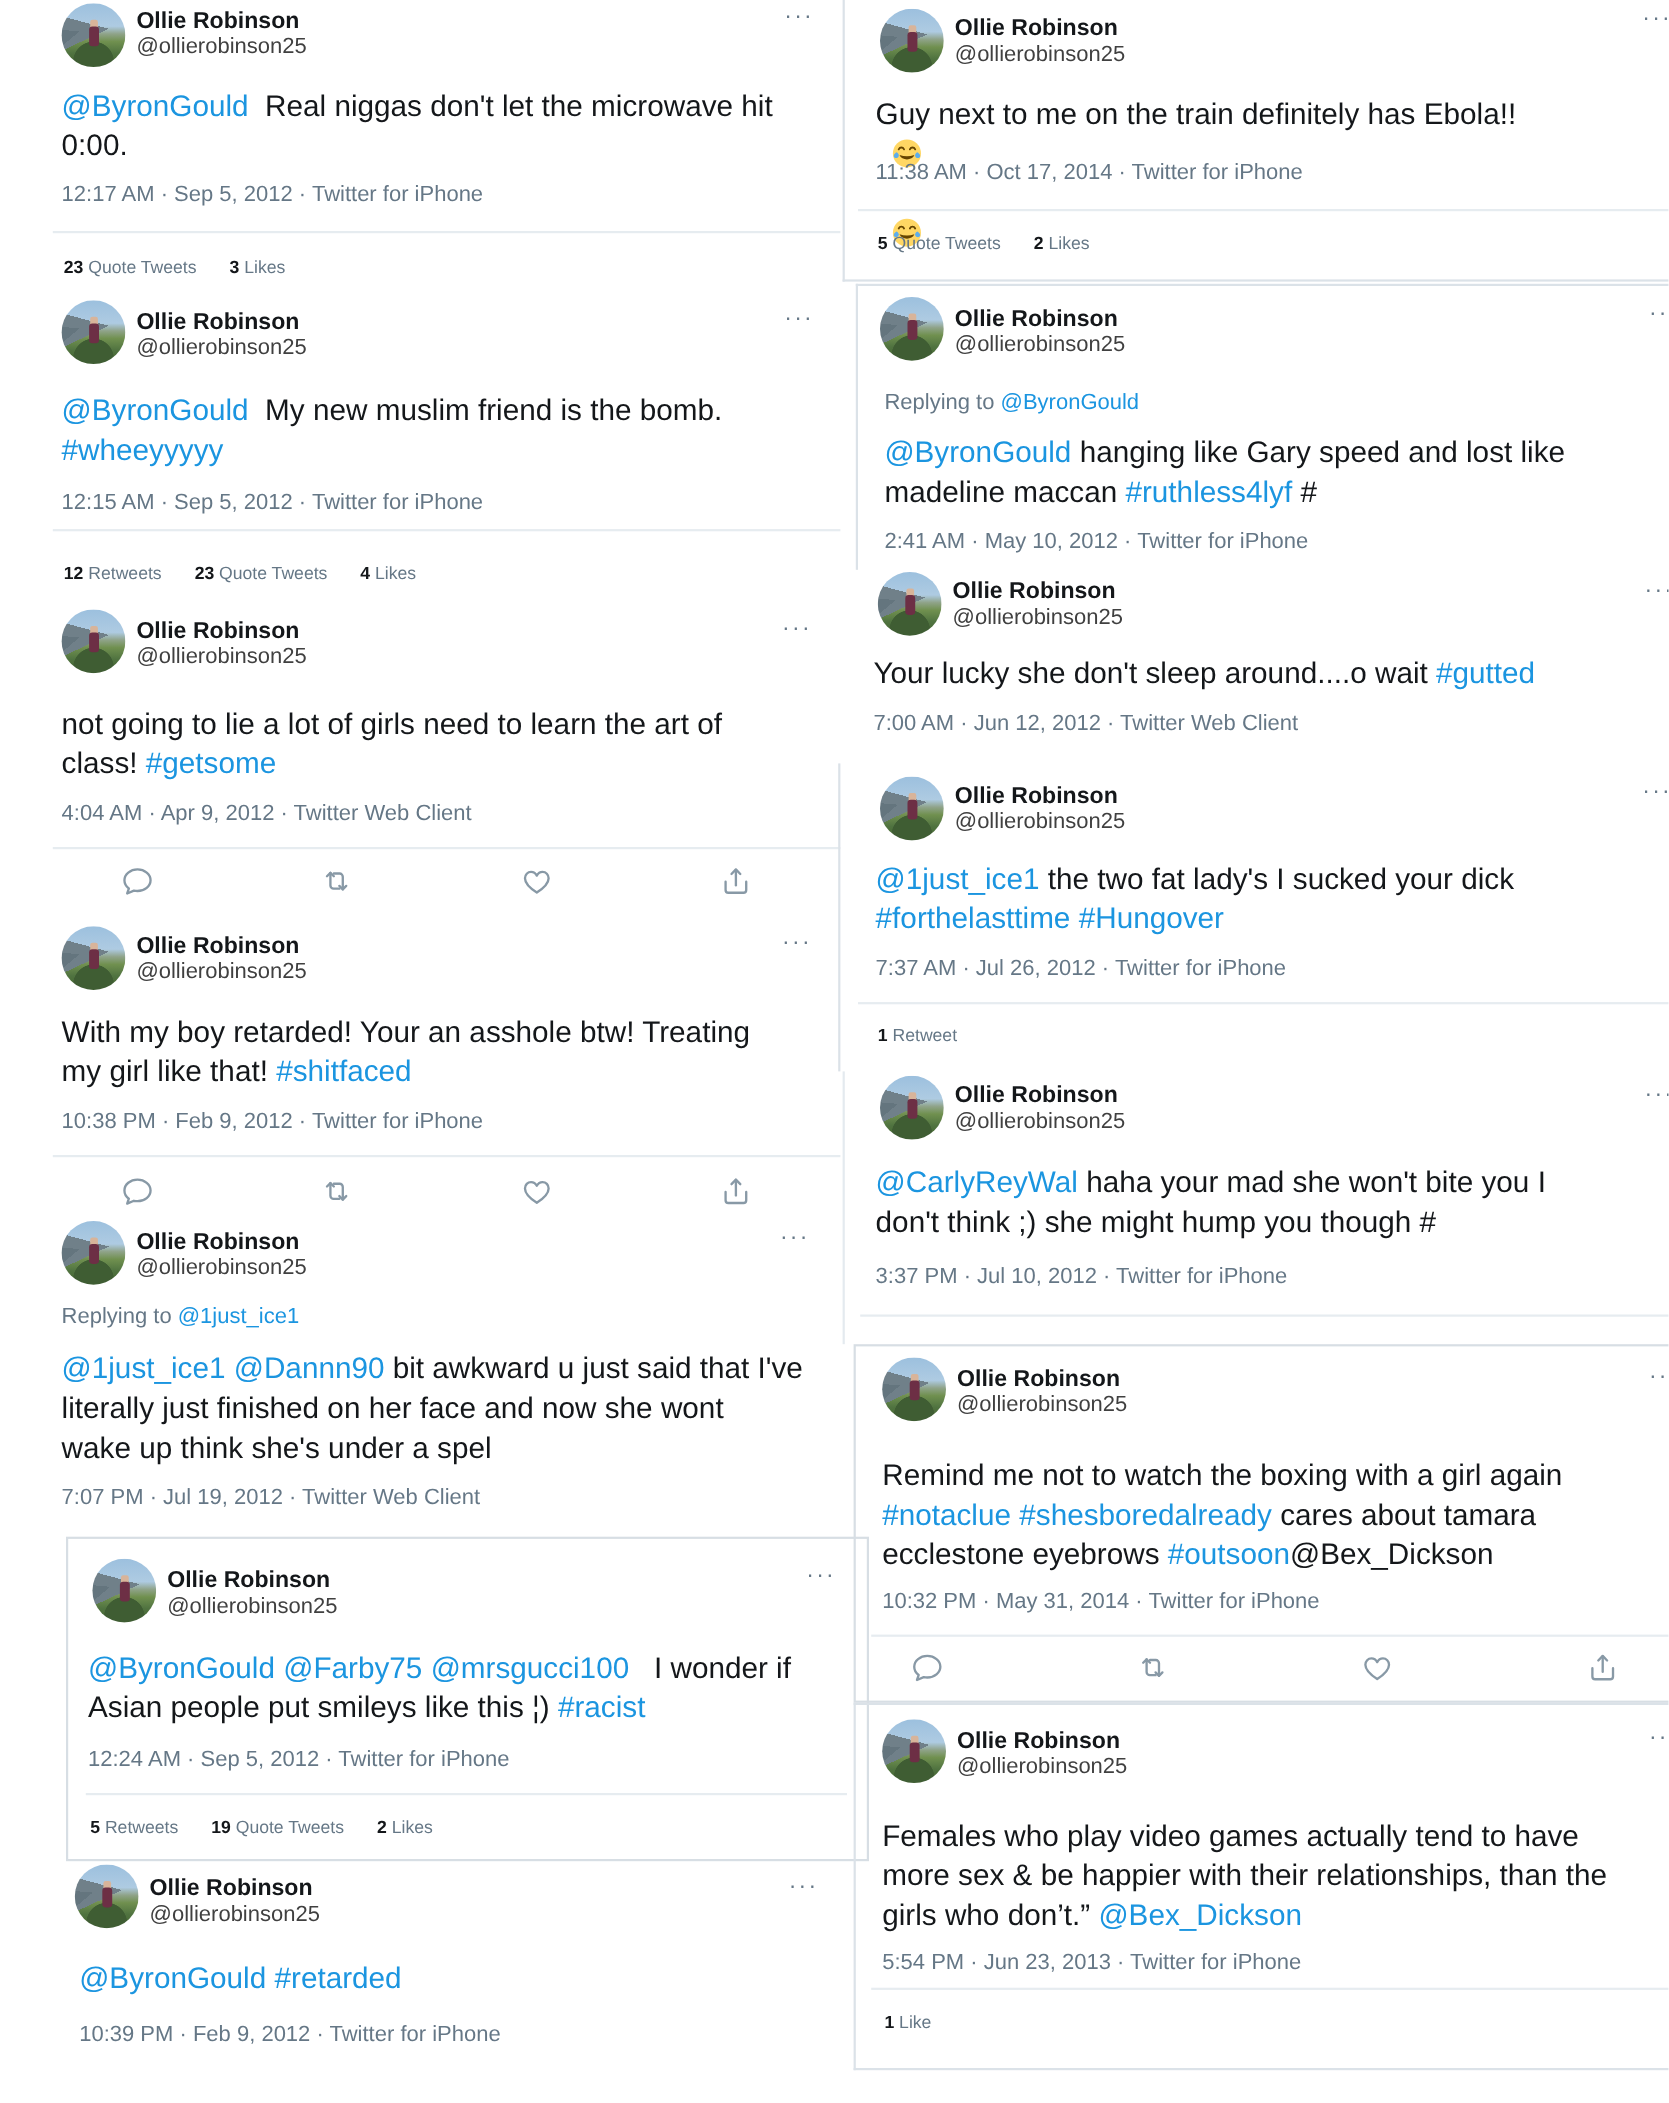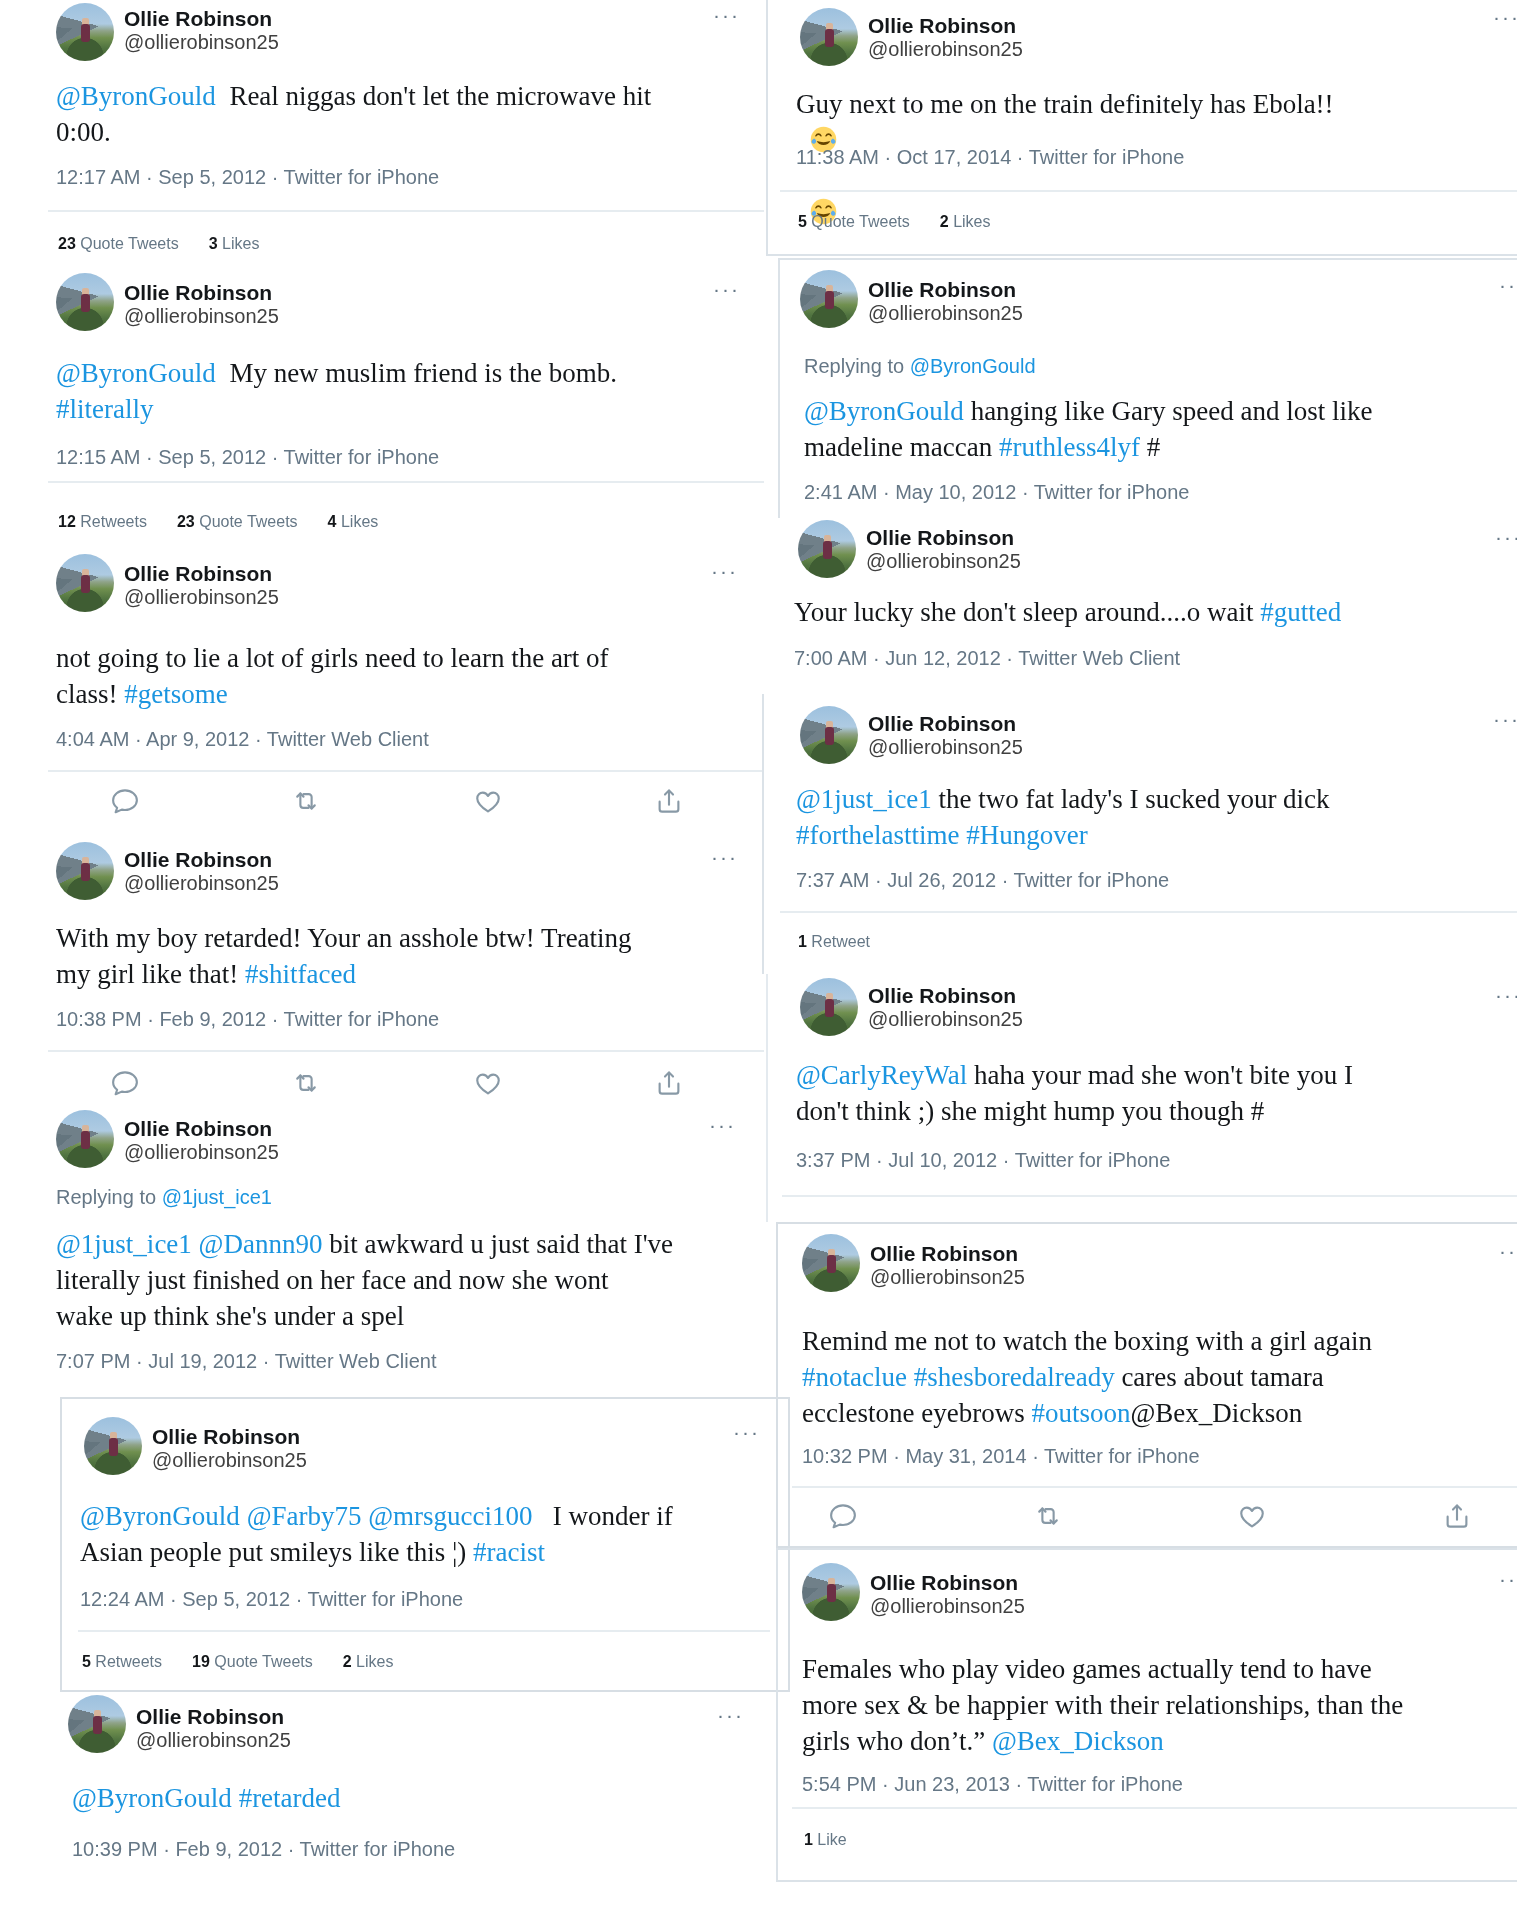--- a/index.html
+++ b/index.html
@@ -15,21 +15,21 @@
       linear-gradient(180deg,#9cc0de 0%,#aecbe2 36%,#8fa389 48%,#70904f 60%,#507340 78%,#44632f 100%);}
   .tweet .avatar::after{content:"";position:absolute;left:25px;top:21px;width:9px;height:18px;border-radius:3px;
     background:#6d2f45;box-shadow:0 -7px 0 -1px #d8b49a;}
   .tweet .who{position:absolute;left:var(--whx,76px);top:var(--why,8px);}
   .tweet .name{font-size:21px;line-height:23px;font-weight:700;color:#14171a;}
   .tweet .handle{font-size:20px;line-height:24px;color:#404040;}
   .tweet .more{position:absolute;right:var(--mor,24px);top:var(--mot,6px);border:none;background:none;cursor:pointer;
     color:#657786;font-size:21px;line-height:18px;letter-spacing:2px;padding:2px;font-family:inherit;}
   .tweet .replying{position:absolute;left:var(--bx,8px);top:var(--rpy,76px);font-size:20px;color:#657786;white-space:pre-wrap;}
   .tweet .body{position:absolute;margin:0;left:var(--bx,8px);top:var(--by,80px);width:var(--bw,690px);
-    font-size:27px;line-height:36px;color:#14171a;white-space:pre-wrap;font-family:Liberation Serif, serif;}
+    font-size:27px;line-height:36px;color:#14171a;white-space:pre-wrap;}
   .lnk{color:#1b95e0;}
   .tweet .ts{position:absolute;left:var(--bx,8px);top:var(--tsy,166px);font-size:20px;color:#657786;}
   .tweet .divider{position:absolute;height:2px;background:#e6ecf0;top:var(--dvy,210px);left:var(--dvl,0px);right:var(--dvr,0px);}
   .tweet .stats{position:absolute;left:calc(var(--bx,8px) + 2px);top:var(--sty,236px);font-size:16px;color:#657786;}
   .stats .stat{margin-right:30px;}
   .stats b{color:#14171a;font-weight:700;}
   .tweet .actions{position:absolute;top:var(--acy,234px);left:var(--acl,62px);right:var(--acr,80px);
     display:flex;justify-content:space-between;}
   .act{border:none;background:none;padding:0;cursor:pointer;color:#8899a6;}
   .act svg{display:block;}
@@ -76,21 +76,21 @@
   </article>
 
   <article class="tweet c1">
     <span class="avatar"></span>
     <div class="who">
       <div class="name">Ollie Robinson</div>
       <div class="handle">@ollierobinson25</div>
     </div>
     <button class="more">···</button>
     <p class="body"><span class="lnk">@ByronGould</span><span class="txt">  My new muslim friend is the bomb.
-</span><span class="lnk">#literally</span></p>
+</span><span class="lnk">#wheeyyyyy</span></p>
     <div class="ts">12:15 AM · Sep 5, 2012 · Twitter for iPhone</div>
     <div class="divider"></div>
     <div class="stats"><span class="stat"><b>12</b><span> Retweets</span></span><span class="stat"><b>23</b><span> Quote Tweets</span></span><span class="stat"><b>4</b><span> Likes</span></span></div>
   </article>
 
   <article class="tweet c2">
     <span class="avatar"></span>
     <div class="who">
       <div class="name">Ollie Robinson</div>
       <div class="handle">@ollierobinson25</div>

